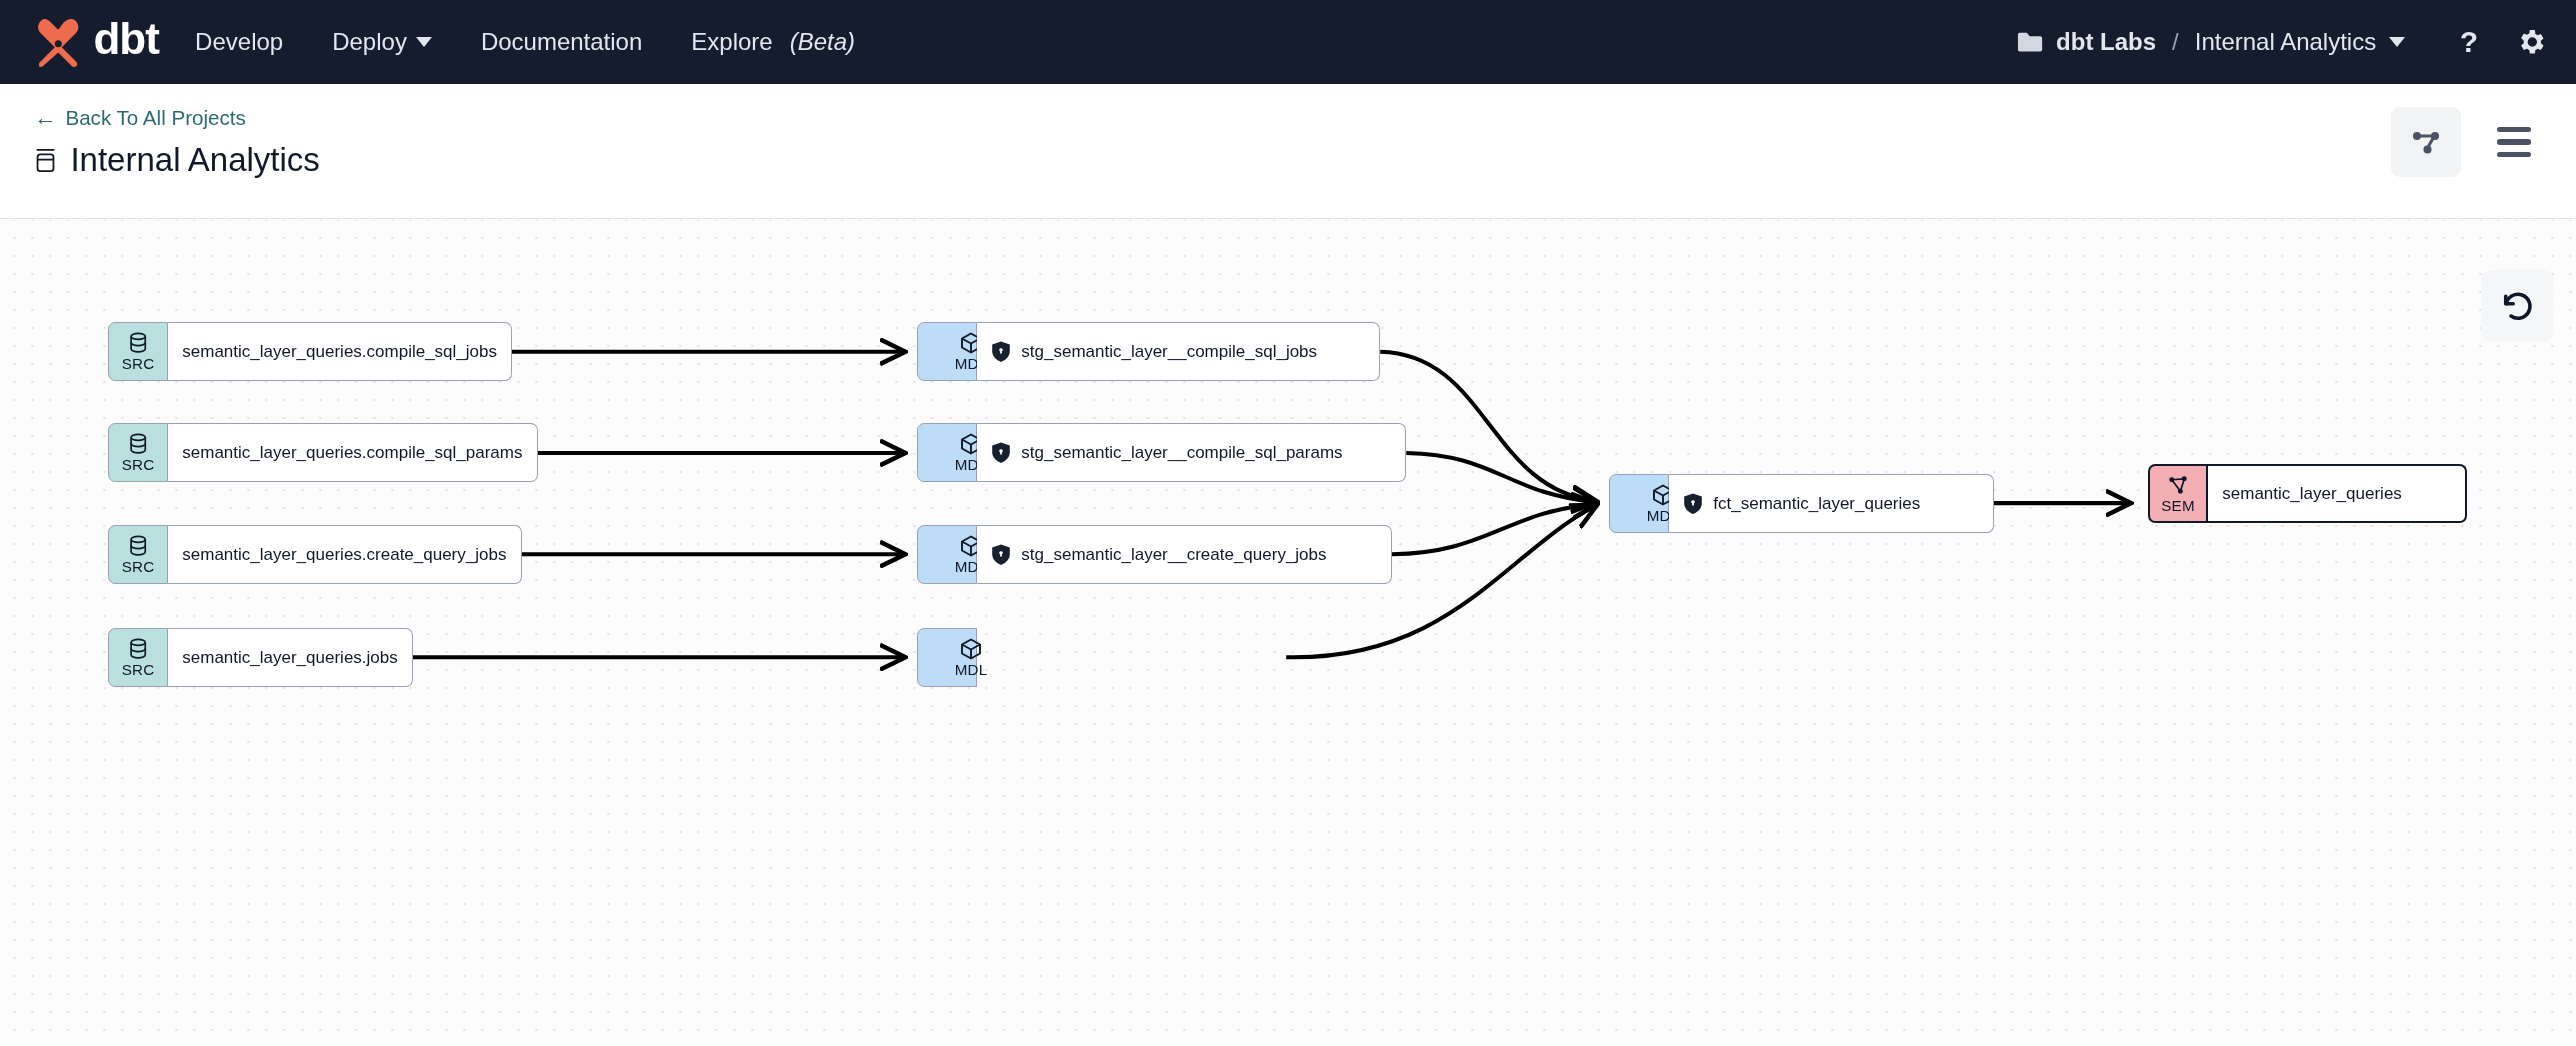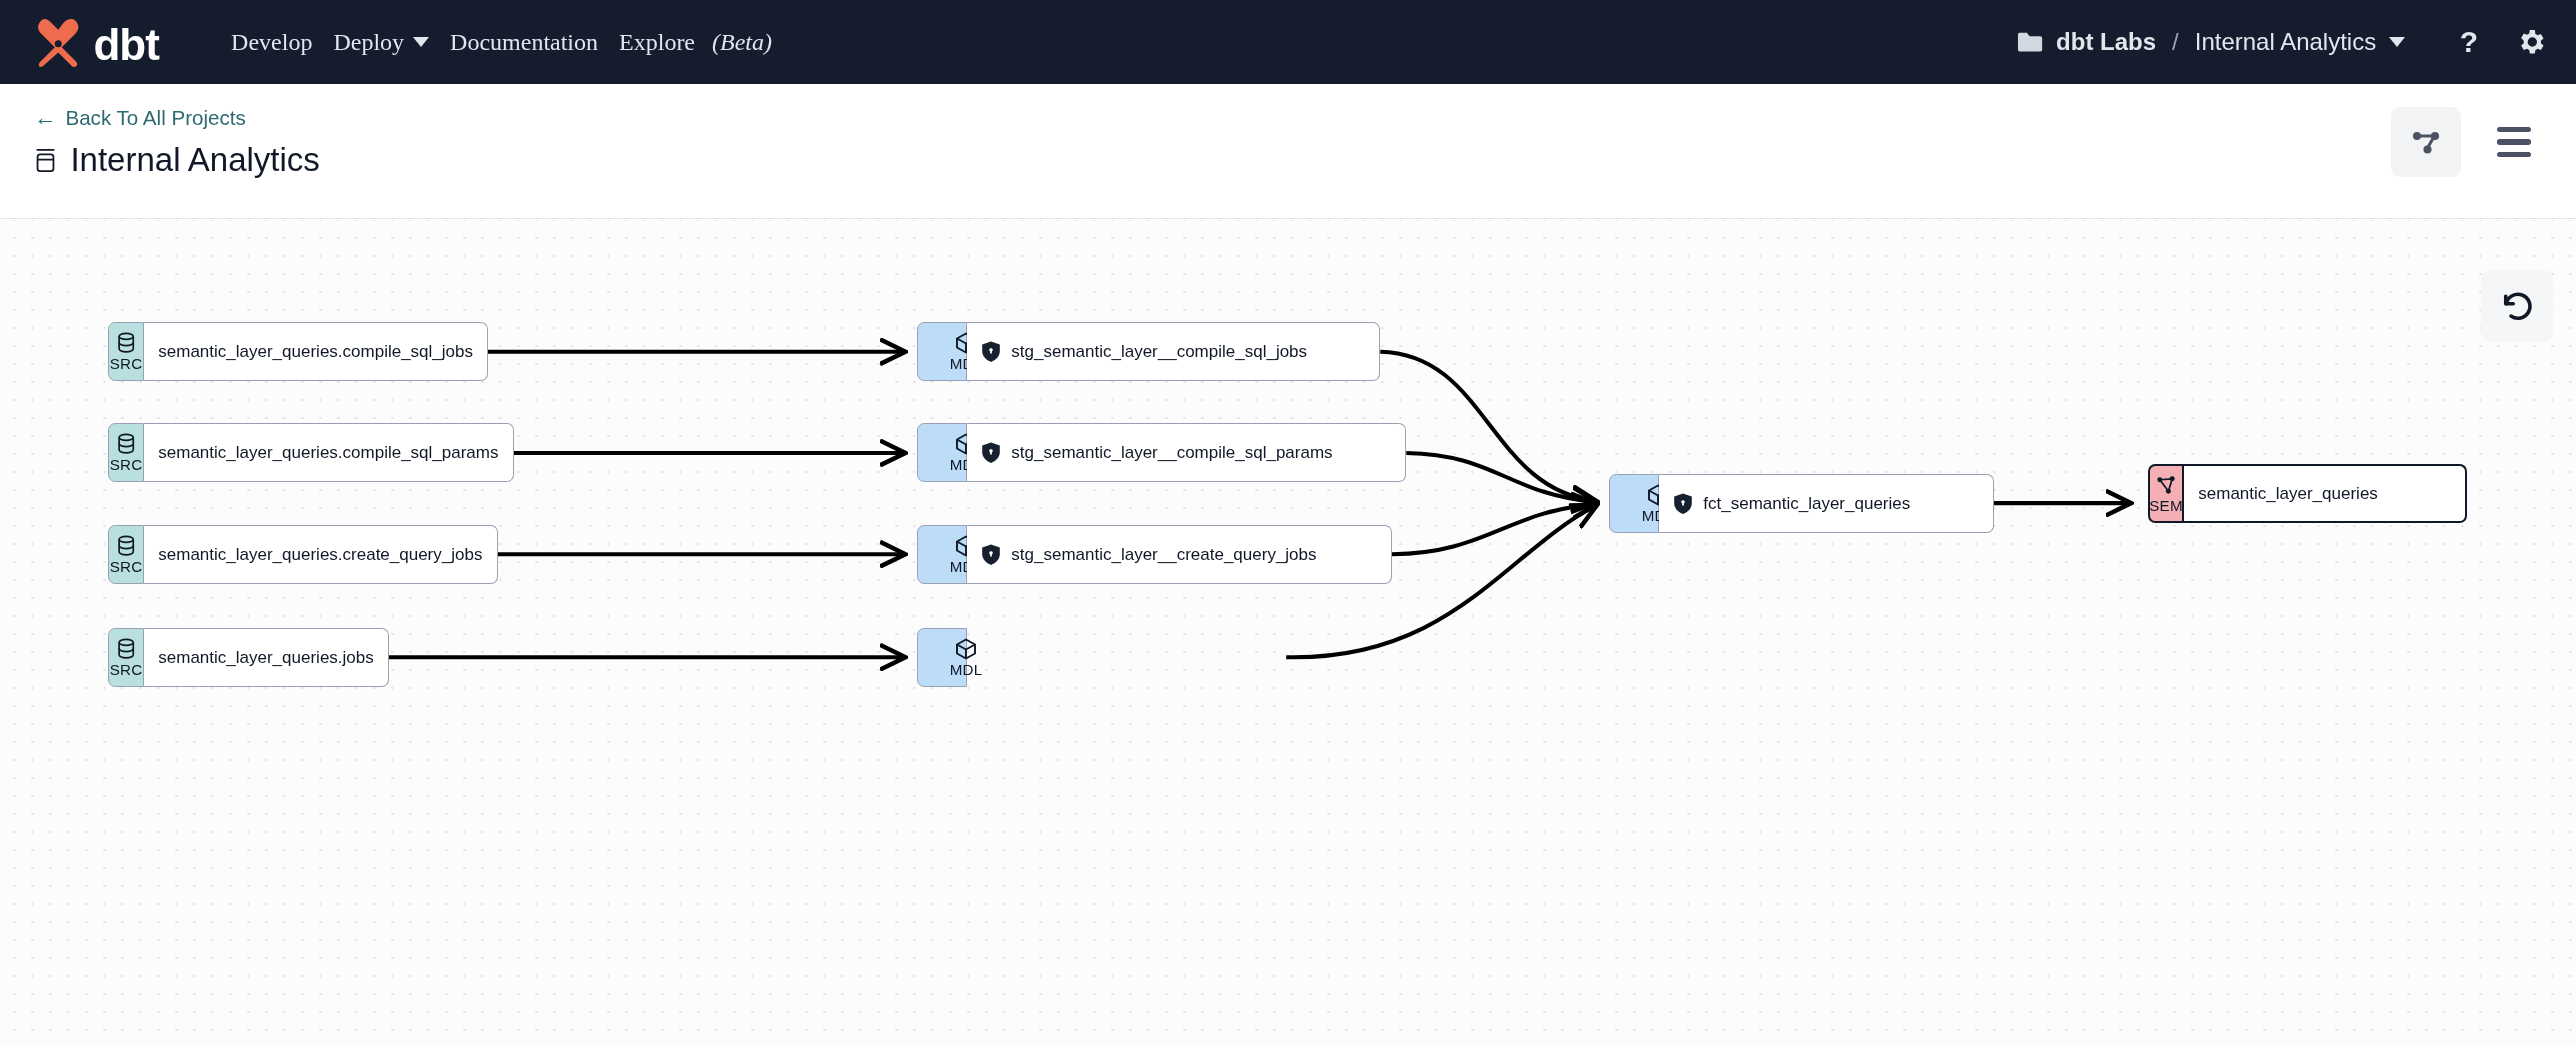--- a/index.html
+++ b/index.html
@@ -10,27 +10,27 @@
     overflow: hidden;
   }
 
   
   .topnav {
     position: absolute; top: 0; left: 0;
     width: 2576px; height: 84px;
     background: #141C2E;
     display: flex; align-items: center;
   }
-  .logo-wrap { display: flex; align-items: flex-end; margin-left: 32px; }
+  .logo-wrap { display: flex; align-items: flex-start; margin-left: 32px; }
   .logo-x { width: 56px; height: 56px; }
   .logo-text {
     color: #ffffff; font-size: 44px; font-weight: bold;
     letter-spacing: -0.9px; margin-left: 5.4px;
   }
-  .nav-links { display: flex; align-items: center; margin-left: 72px; gap: 21px; font-family: Liberation Serif, serif; }
+  .nav-links { display: flex; align-items: center; margin-left: 36px; gap: 49px; }
   .nav-link {
     color: #E2E6ED; font-size: 24px; cursor: pointer;
     display: flex; align-items: center; gap: 9px; white-space: nowrap;
   }
   .nav-link .beta { font-style: italic; margin-left: 8px; }
   .caret-down {
     display: inline-block; width: 0; height: 0;
     border-left: 8px solid transparent; border-right: 8px solid transparent;
     border-top: 10px solid #E2E6ED;
   }
@@ -130,21 +130,21 @@
 
   
   .edges { position: absolute; left: 0; top: 0; width: 2576px; height: 827px; }
 
   
   .node {
     position: absolute; height: 59px;
     display: flex; align-items: stretch; cursor: pointer;
   }
   .node-badge {
-    width: 36px; flex-shrink: 0;
+    width: 60px; flex-shrink: 0;
     border: 1.3px solid #98A1B3; border-radius: 7.2px 0 0 7.2px;
     display: flex; flex-direction: column;
     align-items: center; justify-content: center; gap: 0.9px;
   }
   .node-badge .bicon { display: flex; }
   .node-badge .btext {
     font-size: 15.2px; color: #0F1826; line-height: 1; letter-spacing: 0.2px;
   }
   .node-body {
     flex: 1; background: #ffffff;

